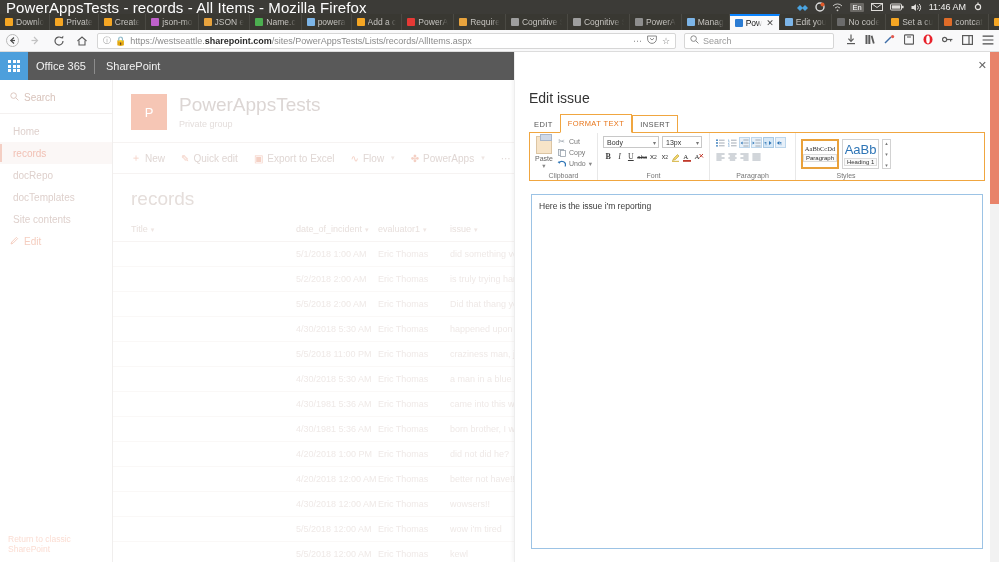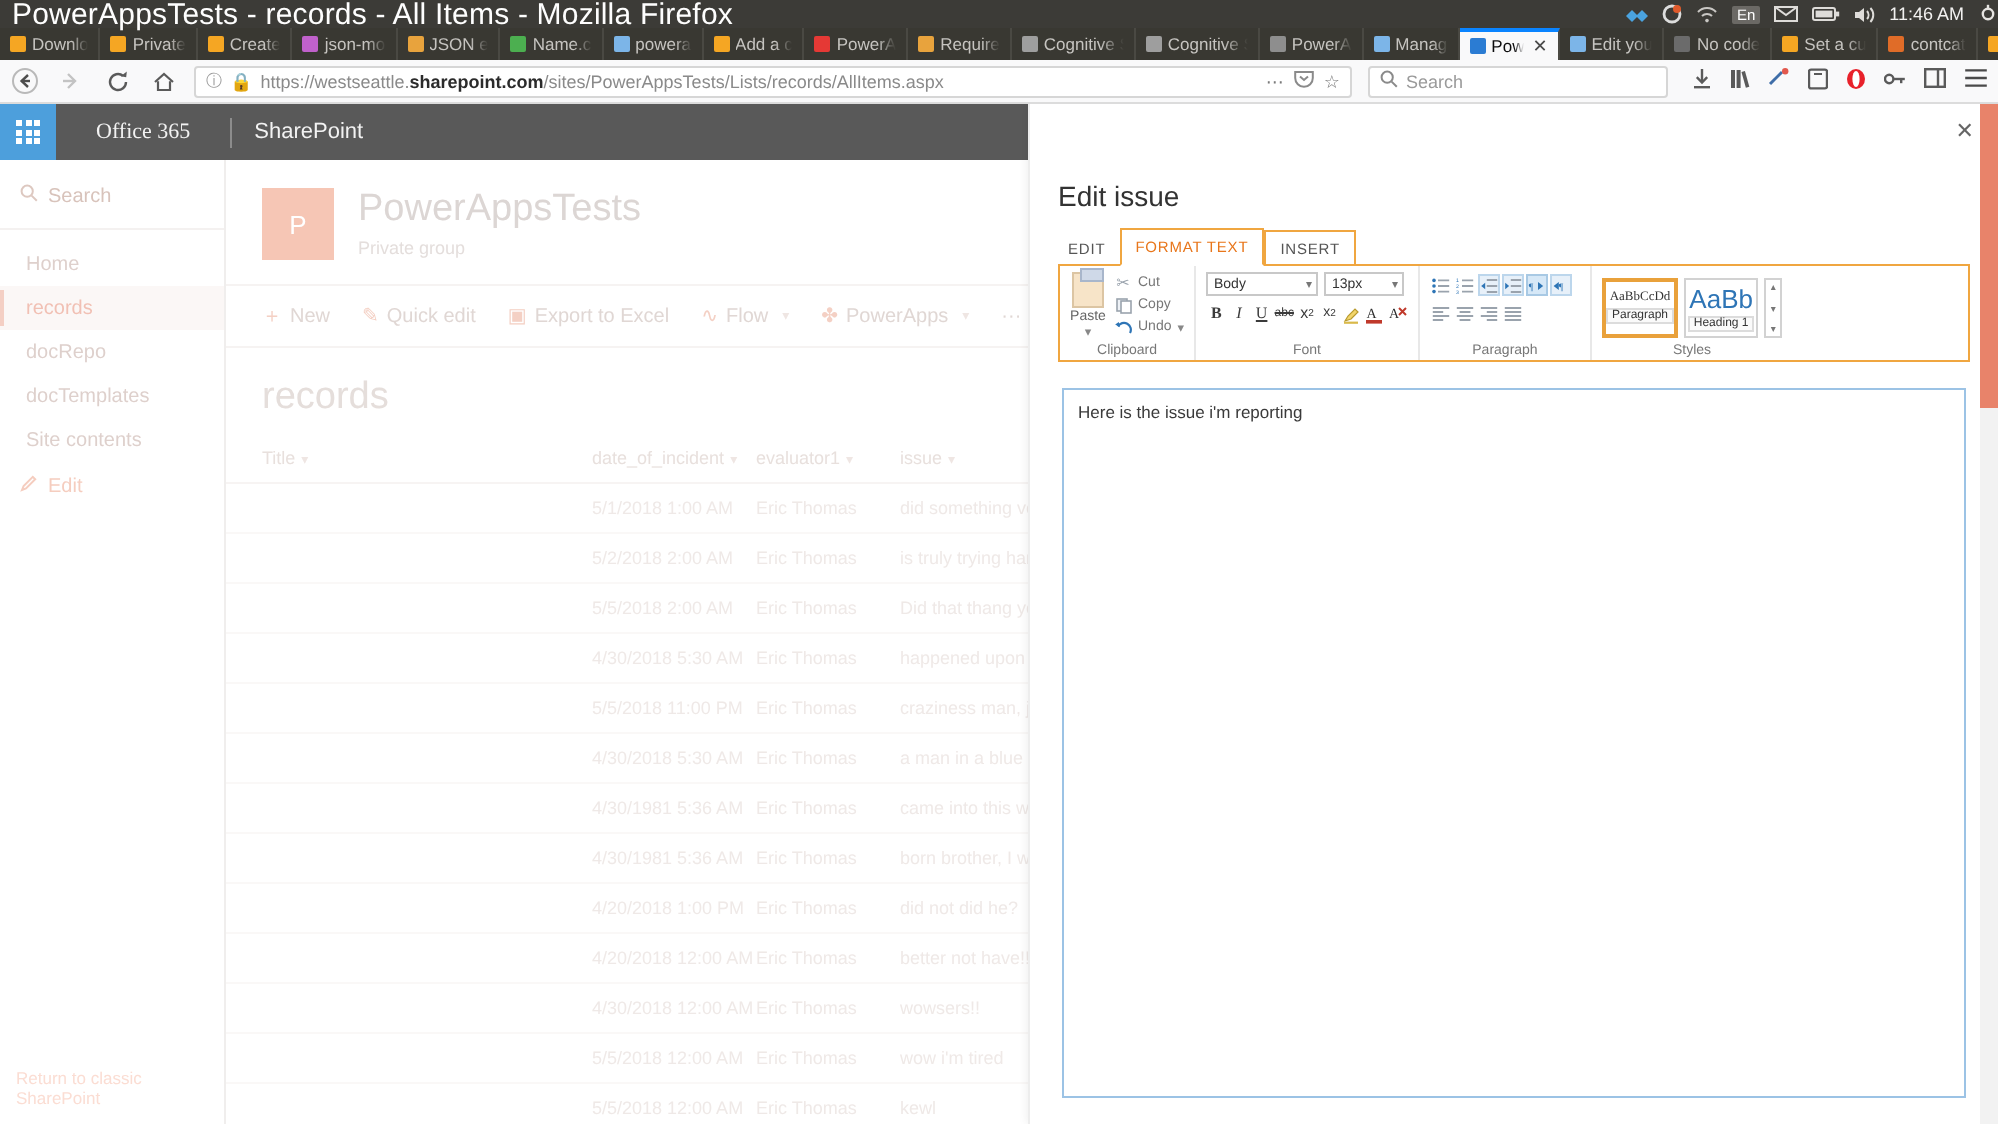--- a/index.html
+++ b/index.html
@@ -10,21 +10,21 @@
     background:#ffffff;
     -webkit-font-smoothing: antialiased;
   }
 
   
   .os-bar {
     height:14px; background:#3c3b37; color:#f2f1f0;
     display:flex; align-items:center; font-size:9px; position:relative;
   }
   .os-title { margin-left:6px; font-weight:normal; font-size:15px; letter-spacing:0.1px; color:#fefefe;}
-  .os-tray { position:absolute; right:0; top:0; height:14px; display:flex; align-items:center; gap:7px; font-size:9px;}
+  .os-tray { position:absolute; right:16px; top:0; height:14px; display:flex; align-items:center; gap:7px; font-size:9px;}
   .tray-ic { display:inline-flex; align-items:center; justify-content:center; height:14px; }
   .tray-en { background:#6b6965; color:#fff; font-size:7.5px; padding:0px 2px; border-radius:1px; line-height:9px;}
 
   
   .tabstrip {
     height:16px; background:#38373300; background:#393832;
     display:flex; align-items:stretch; overflow:hidden;
   }
   .tab {
     display:flex; align-items:center; gap:3px;
@@ -65,21 +65,21 @@
   .toolicons { display:flex; align-items:center; gap:9px; color:#5a5a5a; font-size:10px; padding-left:4px;}
 
   
   .page { position:relative; width:999px; height:510px; background:#fff; overflow:hidden;}
 
   
   .suitebar { height:28px; background:#595959; display:flex; align-items:center; color:#fff; }
   .waffle { width:28px; height:28px; background:#4d9fdc; display:flex;align-items:center;justify-content:center;}
   .waffle-grid { display:grid; grid-template-columns:repeat(3,3px); grid-template-rows:repeat(3,3px); gap:1.5px;}
   .waffle-grid i { background:#fff; width:3px; height:3px; display:block;}
-  .suite-o365 { padding:0 20px; font-size:11px; color:#f2f2f2;font-family:Liberation Serif, serif;}
+  .suite-o365 { padding:0 8px; font-size:11px; color:#f2f2f2;}
   .suite-sep { width:1px; height:15px; background:#8c8c8c;}
   .suite-sp { padding:0 11px; font-size:11px; color:#f2f2f2;}
 
   
   .content { display:flex; height:482px; }
   .leftnav { width:113px; border-right:1px solid #f0eeed; padding-top:6px; position:relative;}
   .nav-search { display:flex; align-items:center; gap:5px; padding:6px 10px 10px 10px; color:#d8c3bb; font-size:10px;}
   .nav-search .sic { font-size:10px; }
   .nav-sep { height:1px; background:#f4f1f0; margin:0 0 6px 0;}
   .nav-item { padding:5.5px 10px 5.5px 13px; font-size:10px; color:#ded0cc; position:relative; }

